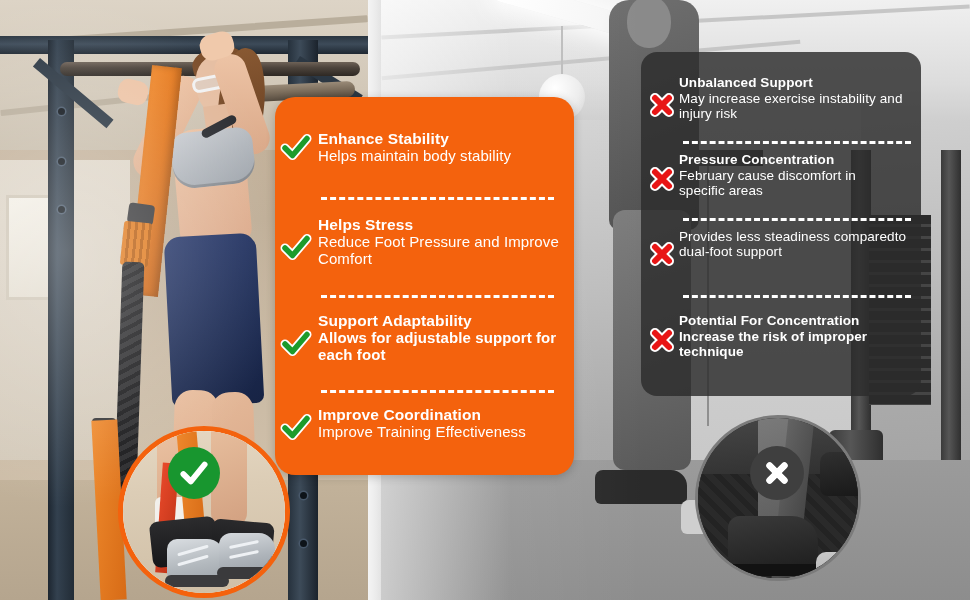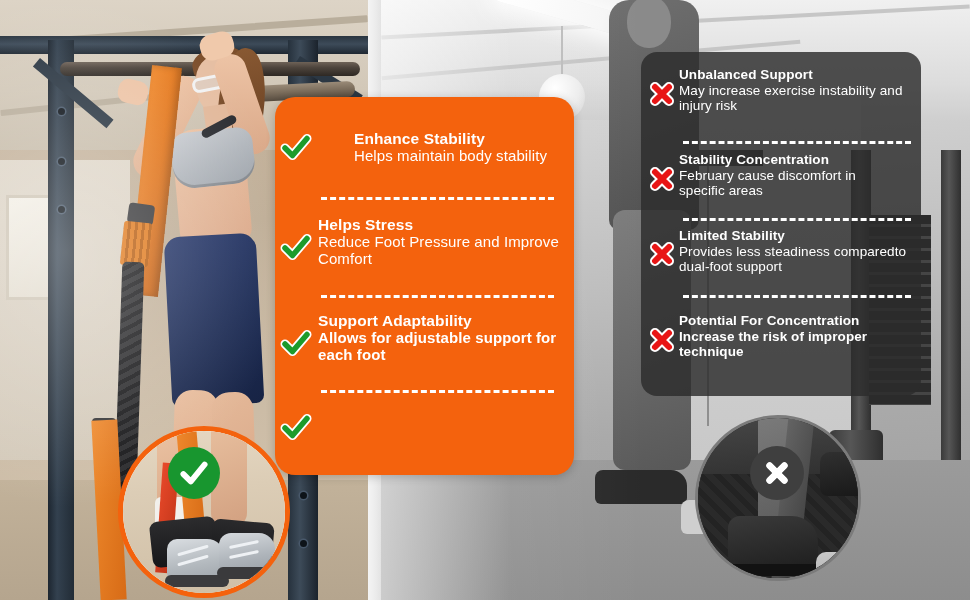--- a/index.html
+++ b/index.html
@@ -418,21 +418,21 @@
     <div class="pr-man-legs"></div>
     <div class="pr-man-shoe"></div>
     <div class="pr-man-shoe2"></div>
 
     <div class="pr-fade"></div>
   </div>
 
   <div class="panel-pros">
     <div class="feat-list">
 
-      <div class="feat" style="top:34px;gap:36px;">
+      <div class="feat" style="top:34px;">
         <span class="mark">
           <svg class="check-svg" viewBox="0 0 32 32">
             <path d="M5 17 L12.5 24.5 L27 7.5" fill="none" stroke="#ffffff" stroke-width="9" stroke-linecap="round" stroke-linejoin="round"></path>
             <path d="M5 17 L12.5 24.5 L27 7.5" fill="none" stroke="#1d9b2b" stroke-width="5.5" stroke-linecap="round" stroke-linejoin="round"></path>
           </svg>
         </span>
         <span class="txt">
           <span class="title" style="display:block;">Enhance Stability</span>
           <span class="desc" style="display:block;">Helps maintain body stability</span>
         </span>
@@ -467,29 +467,33 @@
       </div>
       <div class="dashrule" style="top:293px;"></div>
 
       <div class="feat" style="top:310px;">
         <span class="mark" style="margin-top:4px;">
           <svg class="check-svg" viewBox="0 0 32 32">
             <path d="M5 17 L12.5 24.5 L27 7.5" fill="none" stroke="#ffffff" stroke-width="9" stroke-linecap="round" stroke-linejoin="round"></path>
             <path d="M5 17 L12.5 24.5 L27 7.5" fill="none" stroke="#1d9b2b" stroke-width="5.5" stroke-linecap="round" stroke-linejoin="round"></path>
           </svg>
         </span>
+        <span class="txt">
+          <span class="title" style="display:block;">Improve Coordination</span>
+          <span class="desc" style="display:block;">Improve Training Effectiveness</span>
+        </span>
       </div>
 
     </div>
   </div>
 
   <div class="panel-cons">
     <div class="feat-list">
 
-      <div class="feat" style="top:16px;">
+      <div class="feat" style="top:24px;align-items:center;">
         <span class="mark" style="margin-top:13px;">
           <svg class="x-svg" viewBox="0 0 26 26">
             <path d="M6 6 L20 20 M20 6 L6 20" fill="none" stroke="#ffffff" stroke-width="10" stroke-linecap="round"></path>
             <path d="M6 6 L20 20 M20 6 L6 20" fill="none" stroke="#e81616" stroke-width="6" stroke-linecap="round"></path>
           </svg>
         </span>
         <span class="txt">
           <span class="title" style="display:block;">Unbalanced Support</span>
           <span class="desc" style="display:block;max-width:232px;">May increase exercise instability and injury risk</span>
         </span>
@@ -497,35 +501,34 @@
       <div class="dashrule" style="top:89px;"></div>
 
       <div class="feat" style="top:101px;">
         <span class="mark" style="margin-top:13px;">
           <svg class="x-svg" viewBox="0 0 26 26">
             <path d="M6 6 L20 20 M20 6 L6 20" fill="none" stroke="#ffffff" stroke-width="10" stroke-linecap="round"></path>
             <path d="M6 6 L20 20 M20 6 L6 20" fill="none" stroke="#e81616" stroke-width="6" stroke-linecap="round"></path>
           </svg>
         </span>
         <span class="txt">
-          <span class="title" style="display:block;">Stability Concentration</span>
+          <span class="title" style="display:block;">Pressure Concentration</span>
           <span class="desc" style="display:block;max-width:220px;">February cause discomfort in specific areas</span>
         </span>
       </div>
       <div class="dashrule" style="top:166px;"></div>
 
       <div class="feat" style="top:177px;">
         <span class="mark" style="margin-top:12px;">
           <svg class="x-svg" viewBox="0 0 26 26">
             <path d="M6 6 L20 20 M20 6 L6 20" fill="none" stroke="#ffffff" stroke-width="10" stroke-linecap="round"></path>
             <path d="M6 6 L20 20 M20 6 L6 20" fill="none" stroke="#e81616" stroke-width="6" stroke-linecap="round"></path>
           </svg>
         </span>
         <span class="txt">
-          <span class="title" style="display:block;">Limited Stability</span>
           <span class="desc" style="display:block;max-width:238px;">Provides less steadiness comparedto dual-foot support</span>
         </span>
       </div>
       <div class="dashrule" style="top:243px;"></div>
 
       <div class="feat" style="top:262px;">
         <span class="mark" style="margin-top:13px;">
           <svg class="x-svg" viewBox="0 0 26 26">
             <path d="M6 6 L20 20 M20 6 L6 20" fill="none" stroke="#ffffff" stroke-width="10" stroke-linecap="round"></path>
             <path d="M6 6 L20 20 M20 6 L6 20" fill="none" stroke="#e81616" stroke-width="6" stroke-linecap="round"></path>

